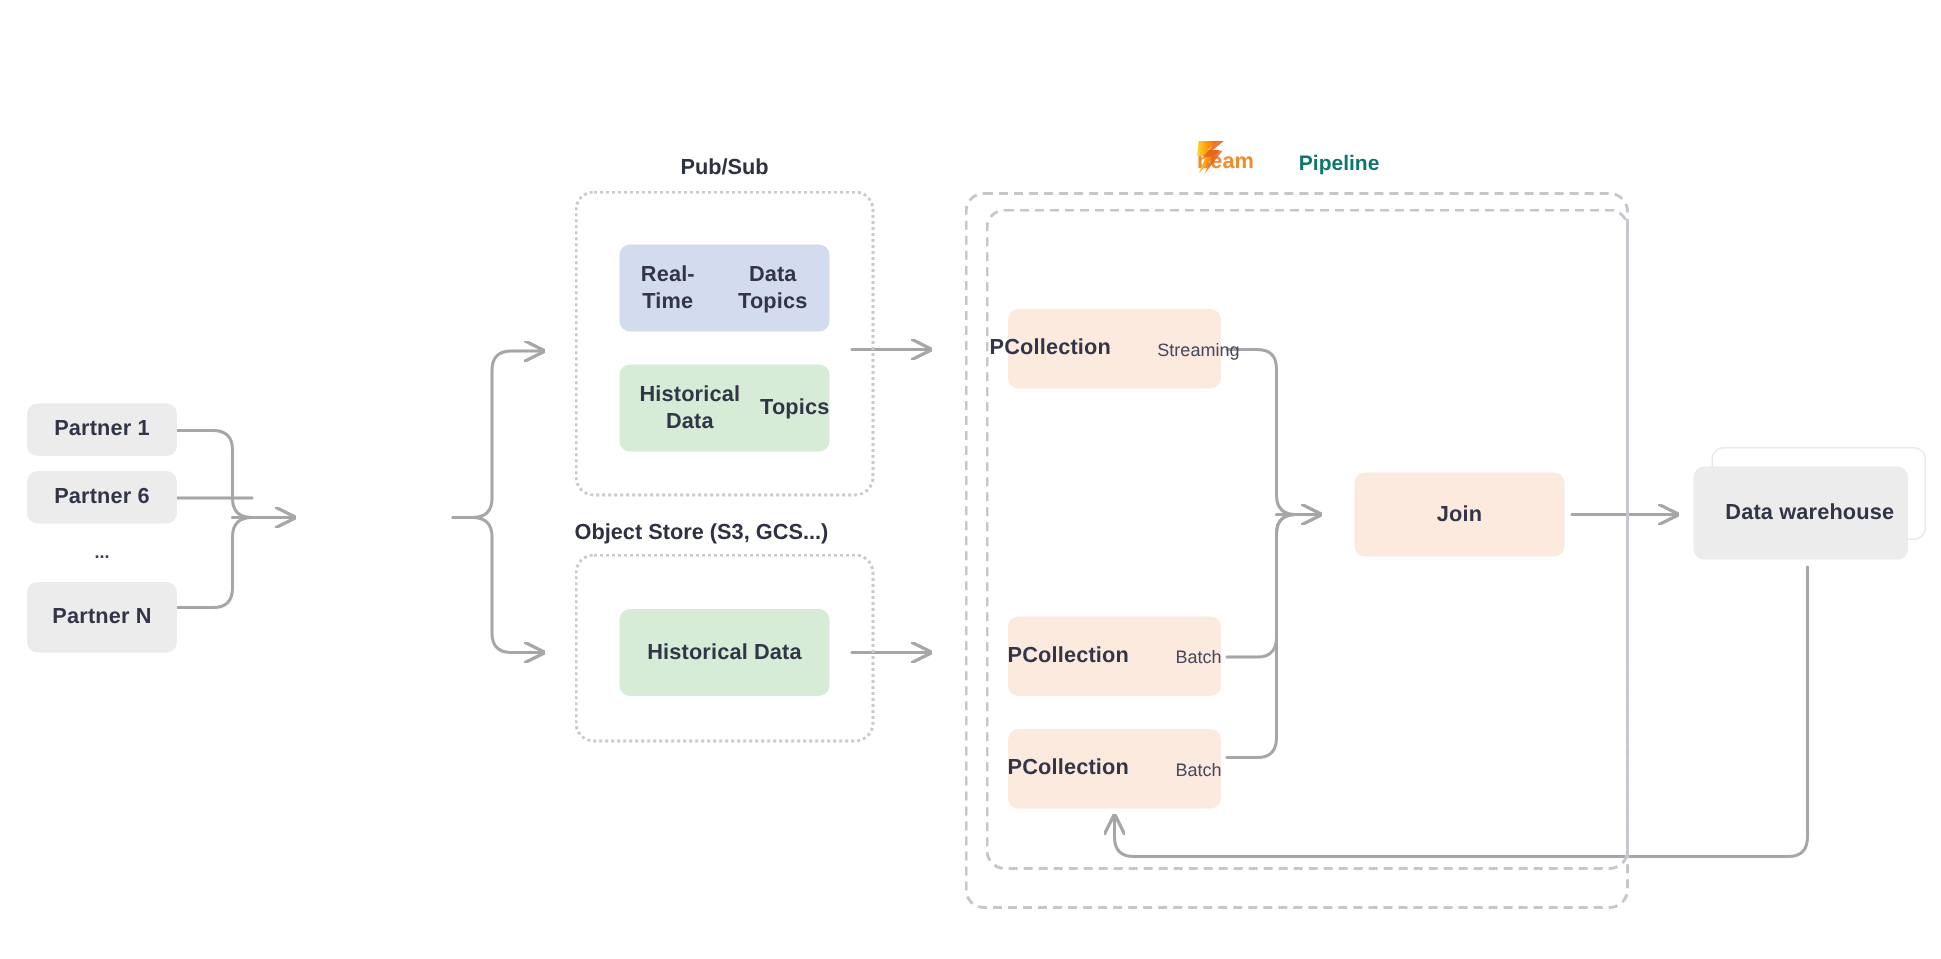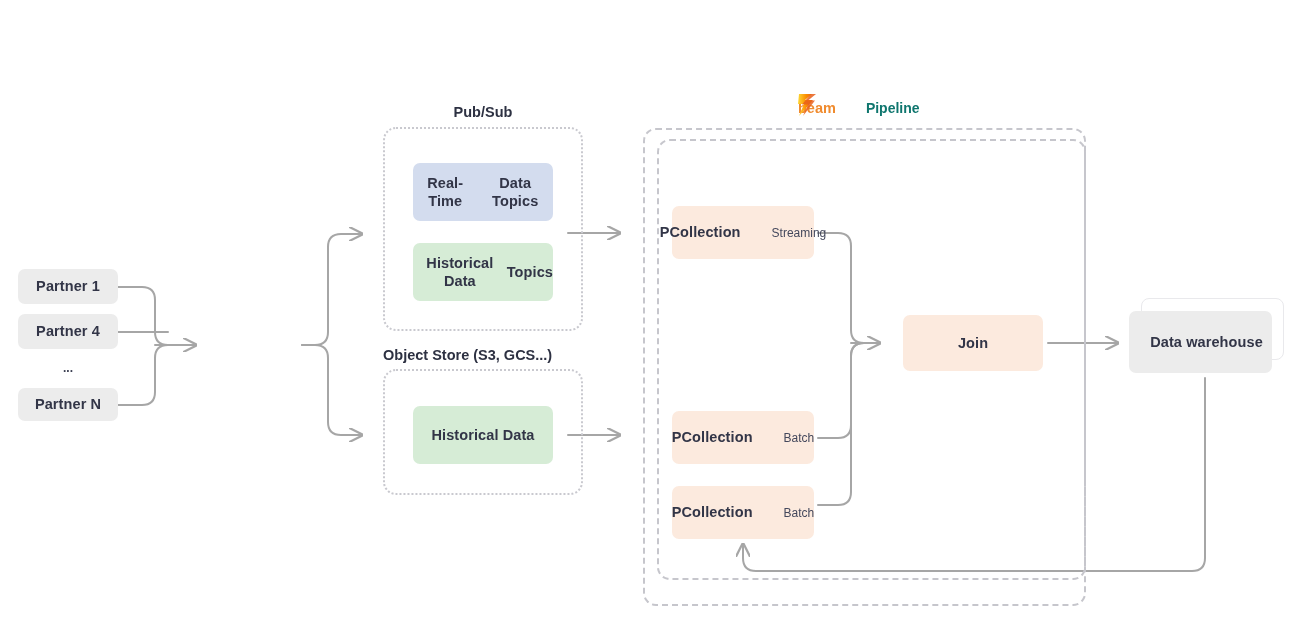--- a/index.html
+++ b/index.html
@@ -93,24 +93,24 @@
       <path d="M1048 343 H1118" marker-end="url(#arw)"></path>
 
       <path d="M1205 378 V558 Q1205 571 1192 571 H756 Q743 571 743 558 V544" marker-end="url(#arw)"></path>
     </g>
   </svg>
 
   <div class="node grey" style="left:18px; top:269px; width:100px; height:35px;">
     <span class="title">Partner 1</span>
   </div>
   <div class="node grey" style="left:18px; top:314px; width:100px; height:35px;">
-    <span class="title">Partner 4</span>
+    <span class="title">Partner 6</span>
   </div>
   <div class="ellipsis" style="left:18px; top:361px; width:100px;">...</div>
-  <div class="node grey" style="left:18px; top:388px; width:100px; height:33px;">
+  <div class="node grey" style="left:18px; top:388px; width:100px; height:47px;">
     <span class="title">Partner N</span>
   </div>
 
 
   <div class="group-label" style="left:383px; top:104px; width:200px; text-align:center;">Pub/Sub</div>
   <div class="dashbox" style="left:383px; top:127px; width:200px; height:204px;"></div>
 
   <div class="node blue" style="left:413px; top:163px; width:140px; height:58px;">
     <span class="title">Real-Time</span>
     <span class="title">Data Topics</span>

